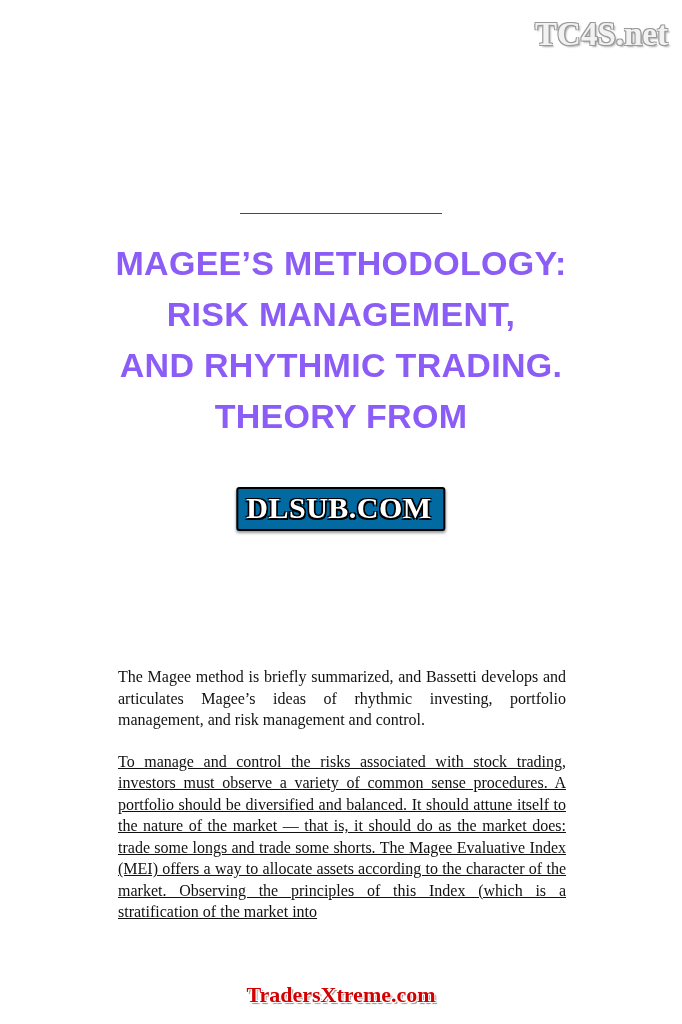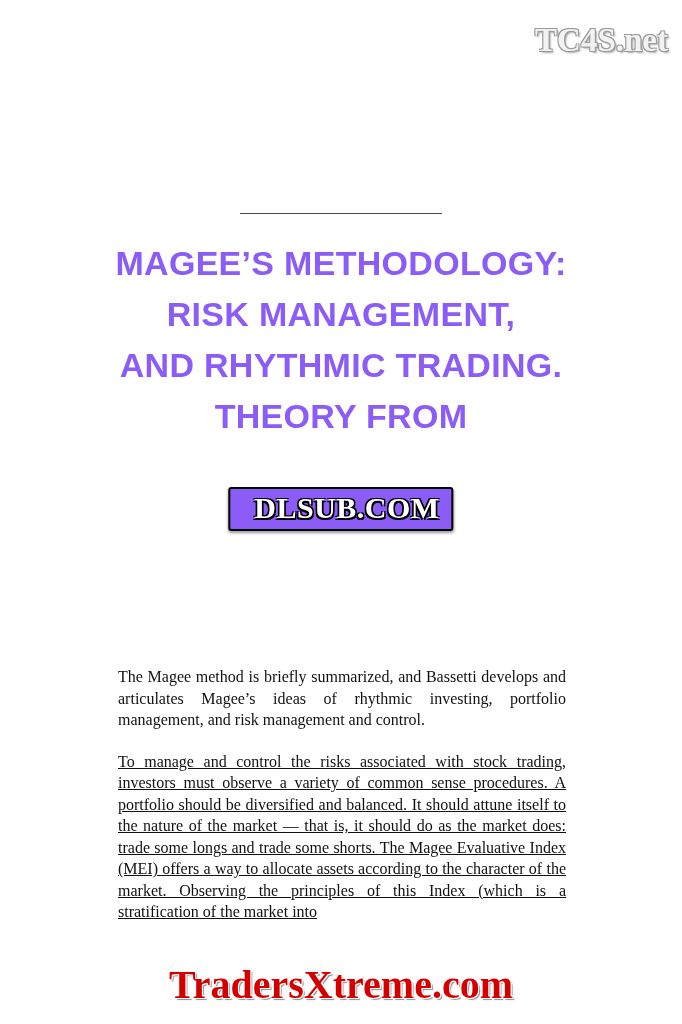--- a/index.html
+++ b/index.html
@@ -17,21 +17,21 @@
 
   .page {
     position: absolute;
     inset: 0;
     background: #ffffff;
   }
 
   
   .wm-top {
     position: absolute;
-    top: 22px;
+    top: 16px;
     right: 14px;
     font-family: "Liberation Serif", serif;
     font-weight: bold;
     font-size: 33px;
     color: #f2f2f2;
     letter-spacing: 0px;
     text-shadow:
       -1px -1px 0 #9a9a9a,
        1px -1px 0 #9a9a9a,
       -1px  1px 0 #9a9a9a,
@@ -42,41 +42,41 @@
 
   
   .wm-bottom {
     position: absolute;
     bottom: 16px;
     left: 0;
     width: 100%;
     text-align: center;
     font-family: "Liberation Serif", serif;
     font-weight: bold;
-    font-size: 40px;
+    font-size: 22px;
     color: #d40000;
     text-shadow:
       -1px -1px 0 #ffffff,
        1px -1px 0 #ffffff,
       -1px  1px 0 #ffffff,
        1px  1px 0 #ffffff,
        2px  2px 1px rgba(0,0,0,0.45);
     user-select: none;
   }
 
   
   .wm-stamp {
     position: absolute;
     top: 487px;
     left: 50%;
     transform: translateX(-50%);
-    background: #8b5cf6;
+    background: #0369a1;
     border: 2px solid #000;
     border-radius: 3px;
-    padding: 2px 12px 4px 24px;
+    padding: 2px 12px 4px 8px;
     box-shadow: 0 2px 3px rgba(0,0,0,0.4);
   }
   .wm-stamp span {
     font-family: "Liberation Serif", serif;
     font-weight: bold;
     font-size: 30px;
     color: #ffffff;
     letter-spacing: 0.5px;
     text-shadow:
       -1.5px -1.5px 0 #000,

